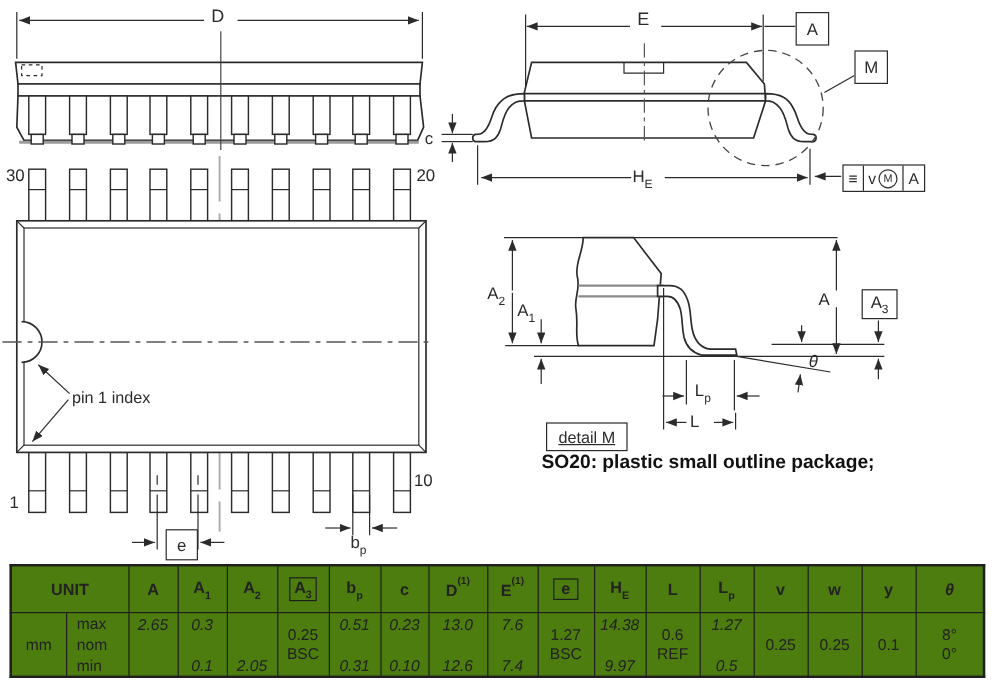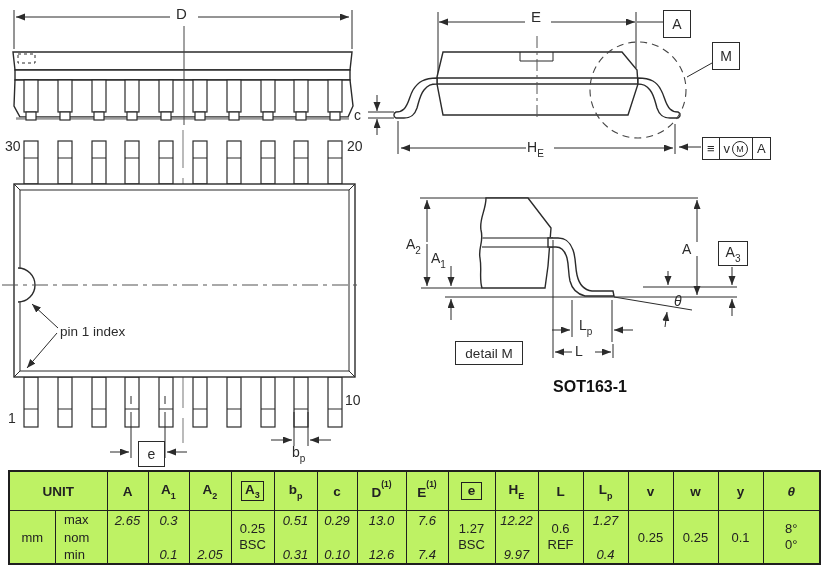--- a/index.html
+++ b/index.html
@@ -23,21 +23,21 @@
              border-right:1.3px solid #2b2b2b;padding:0 4px;gap:2px;}
   .fcf .cell:last-child{border-right:none;}
   .circlem{display:inline-flex;align-items:center;justify-content:center;width:14px;height:14px;
            border:1px solid #2b2b2b;border-radius:50%;font-size:9px;}
   
   .title{position:absolute;left:385px;top:374px;width:410px;text-align:center;
          font-size:16px;font-weight:bold;line-height:24px;color:#111;}
   .title .l3{margin-top:1px;}
   
   table.dim{position:absolute;left:8px;top:470px;width:813px;border-collapse:collapse;
-            table-layout:fixed;background:#bef264;font-size:13px;color:#222;}
+            table-layout:fixed;background:#4d7c0f;font-size:13px;color:#222;}
   table.dim,table.dim th,table.dim td{border:1.3px solid #1f1f1f;}
   table.dim{border:2px solid #1f1f1f;}
   table.dim th{font-weight:bold;height:38px;text-align:center;font-size:13.5px;padding:0;}
   table.dim td{height:52px;text-align:center;padding:0;vertical-align:middle;}
   table.dim th sub{font-size:9px;position:relative;top:1px;}
   table.dim th sup{font-size:8.5px;position:relative;top:-4px;}
   .hbox{display:inline-block;border:1.2px solid #1f1f1f;padding:0px 3px 1px 3px;}
   .v3{display:flex;flex-direction:column;align-items:center;justify-content:center;height:100%;}
   .v3 span{display:block;height:17px;line-height:17px;font-style:italic;}
   .vlbl{display:flex;flex-direction:column;align-items:center;justify-content:space-between;height:100%;}
@@ -241,26 +241,26 @@
 
 <div class="lbl" style="left:406px;top:236px;"><span>A</span><sub>2</sub></div>
 <div class="lbl" style="left:431px;top:250px;"><span>A</span><sub>1</sub></div>
 <div class="lbl" style="left:682px;top:241px;">A</div>
 <div class="dimbox" style="left:718px;top:241px;width:28px;height:23px;">
       <span><span>A</span><sub>3</sub></span>
     </div>
 <div class="lbl it" style="left:674px;top:293px;">θ</div>
 <div class="lbl" style="left:579px;top:317px;"><span>L</span><sub>p</sub></div>
 <div class="lbl" style="left:575px;top:343px;">L</div>
-<div class="dimbox" style="left:455px;top:341px;width:66px;height:22px;font-size:13.5px;">
+<div class="dimbox" style="left:455px;top:352px;width:66px;height:22px;font-size:13.5px;text-decoration:underline;">
       <span>detail M</span>
     </div>
 
 <div class="title">
-  <div class="l3">SOT163-1</div>
+  <div>SO20: plastic small outline package;</div>
 </div>
 
 <table class="dim">
   <colgroup>
     <col style="width:46px">
         <col style="width:52px">
     <col style="width:41px">
         <col style="width:41px">
         <col style="width:42px">
         <col style="width:43px">
@@ -335,21 +335,21 @@
           </td>
     <td>
             <div class="v3">
               <span>0.51</span>
               <span></span>
               <span>0.31</span>
             </div>
           </td>
     <td>
             <div class="v3">
-              <span>0.29</span>
+              <span>0.23</span>
               <span></span>
               <span>0.10</span>
             </div>
           </td>
     <td>
             <div class="v3">
               <span>13.0</span>
               <span></span>
               <span>12.6</span>
             </div>
@@ -362,36 +362,36 @@
             </div>
           </td>
     <td>
             <div class="c2">
               <span>1.27</span>
               <span>BSC</span>
             </div>
           </td>
     <td>
             <div class="v3">
-              <span>12.22</span>
+              <span>14.38</span>
               <span></span>
               <span>9.97</span>
             </div>
           </td>
     <td>
             <div class="c2">
               <span>0.6</span>
               <span>REF</span>
             </div>
           </td>
     <td>
             <div class="v3">
               <span>1.27</span>
               <span></span>
-              <span>0.4</span>
+              <span>0.5</span>
             </div>
           </td>
     <td>0.25</td>
     <td>0.25</td>
     <td>0.1</td>
     <td>
             <div class="c2">
               <span>8°</span>
               <span>0°</span>
             </div>

